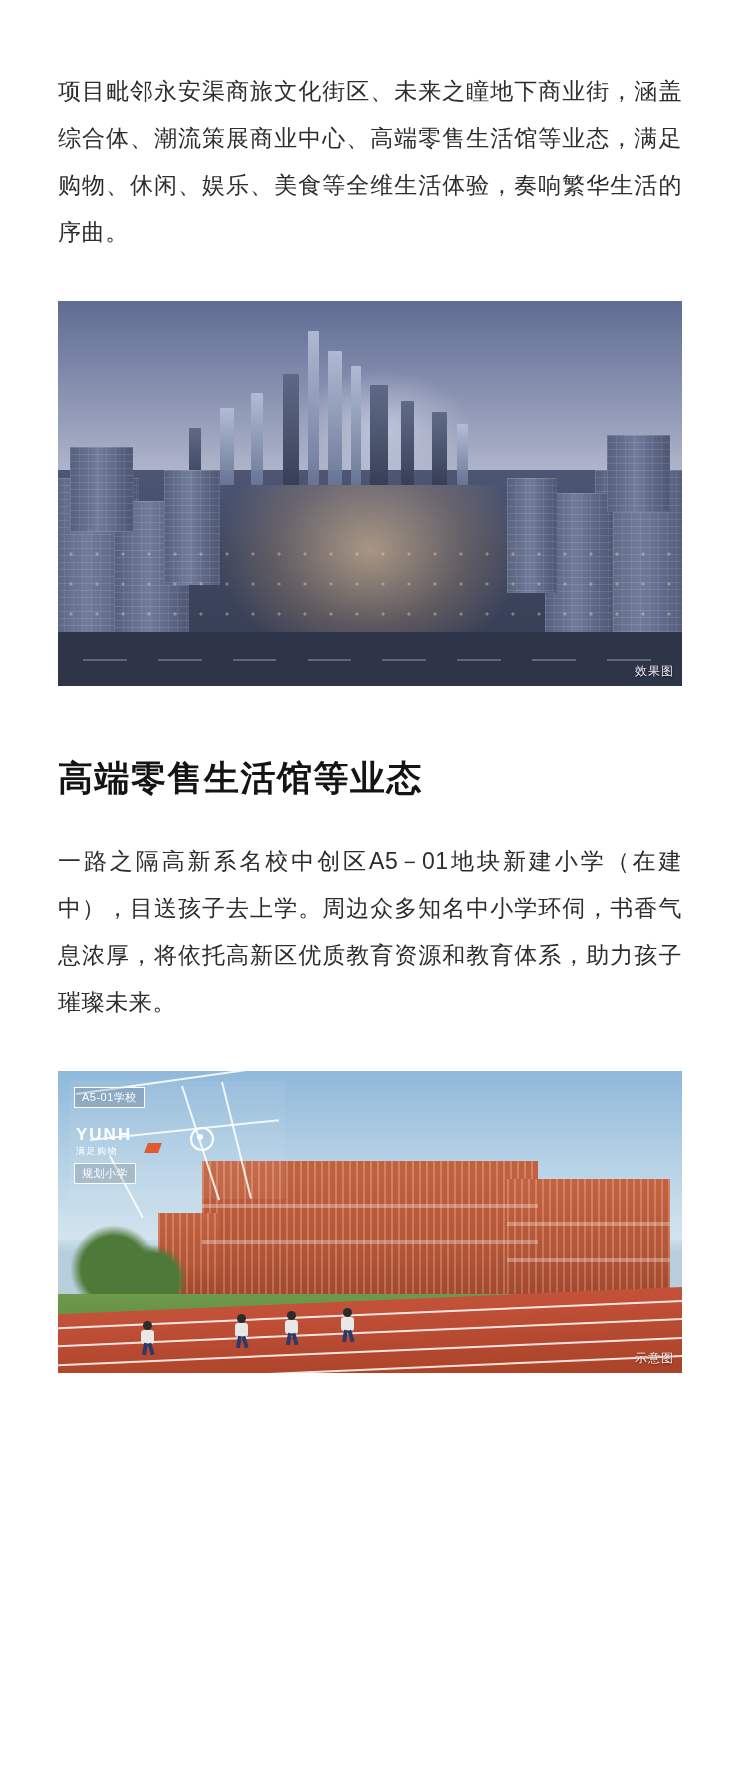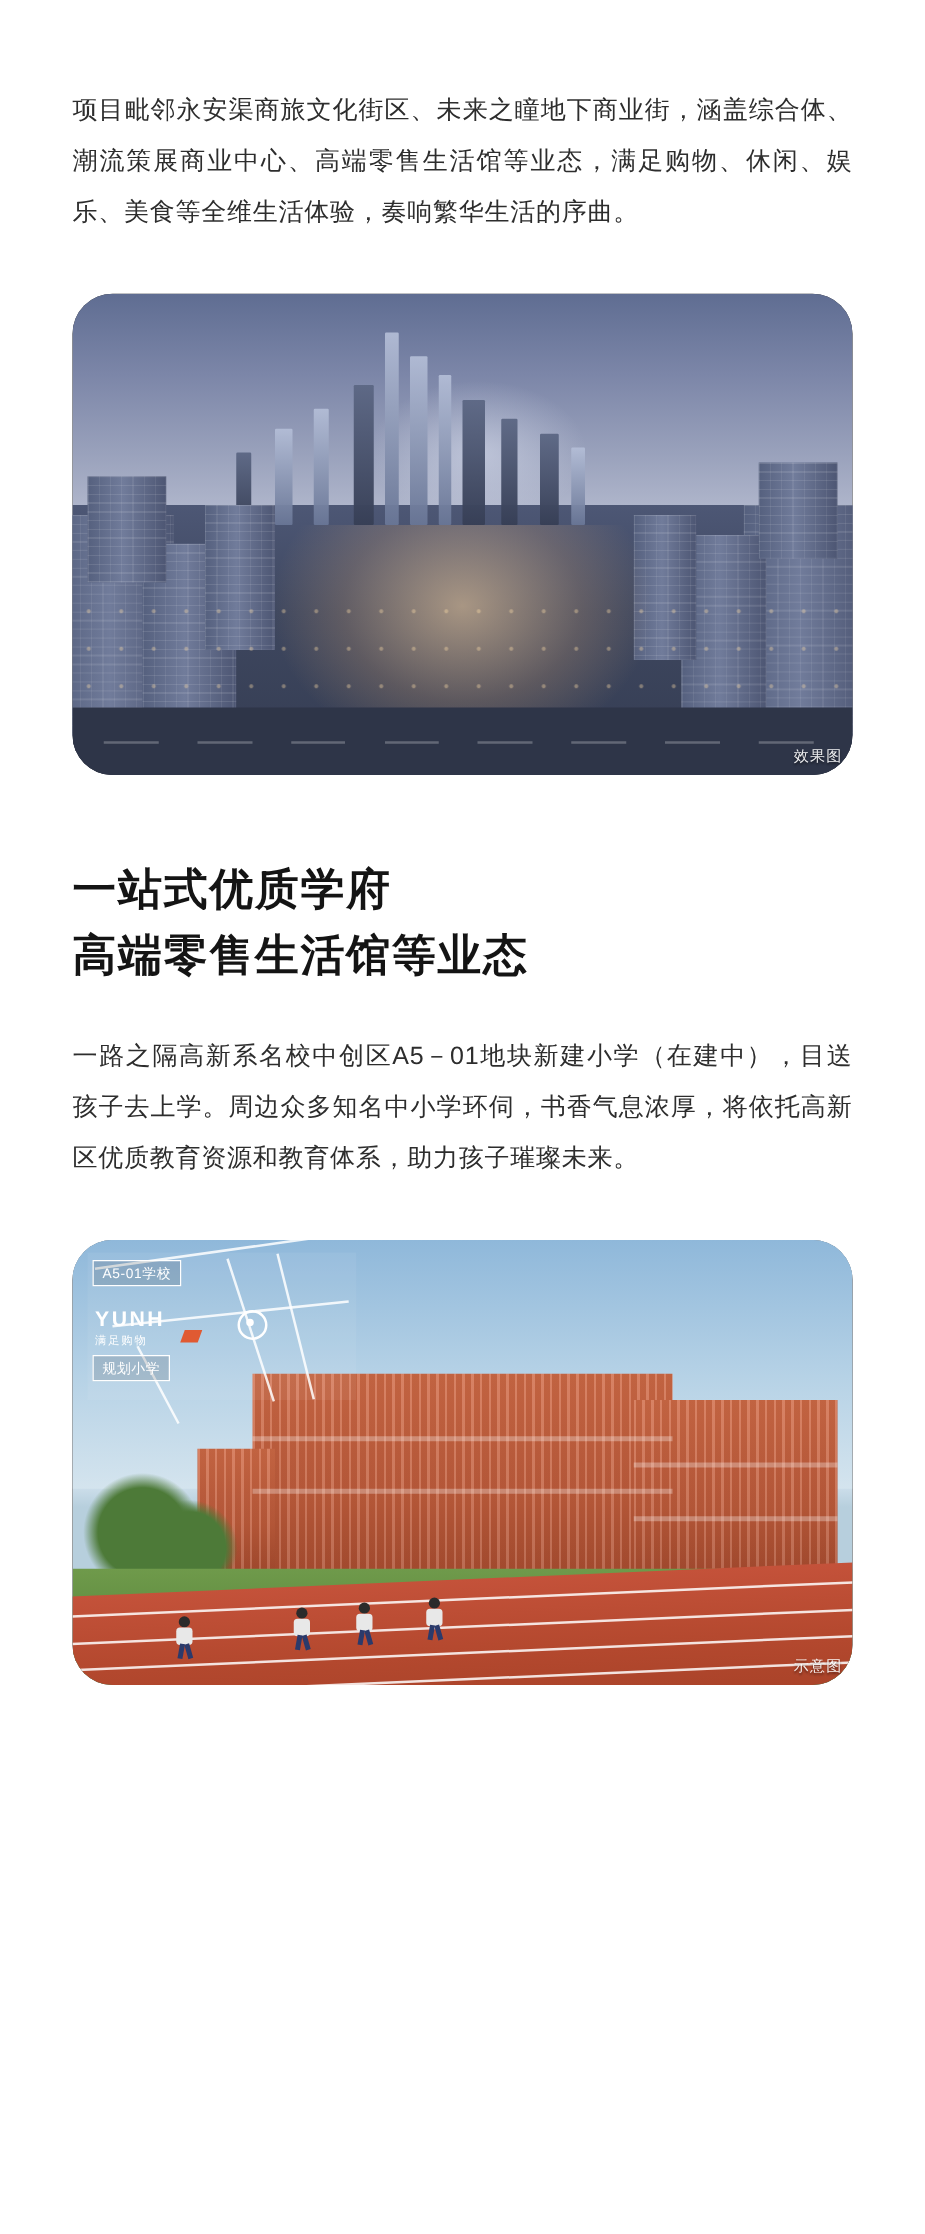--- a/index.html
+++ b/index.html
@@ -28,34 +28,33 @@
   .h1 {
     font-size: 34px;
     font-weight: bold;
     letter-spacing: 1px;
     color: #151515;
     line-height: 1.35;
     margin: 0;
   }
   .spacer-top { height: 34px; }
   .body-text {
-    font-size: 20px;
+    font-size: 23px;
     line-height: 2.05;
     color: #2d2d2d;
     letter-spacing: 0.6px;
     margin: 0;
     text-align: justify;
   }
   .img-wrap {
     position: relative;
     width: 624px;
     margin: 0 auto;
     overflow: hidden;
     background: #222;
-    border-radius: 32px;
   }
   .img-caption {
     position: absolute;
     right: 8px;
     bottom: 6px;
     font-size: 12px;
     color: #ffffff;
     opacity: 0.92;
     letter-spacing: 1px;
     text-shadow: 0 1px 2px rgba(0,0,0,.6);
@@ -117,21 +116,21 @@
   }
   .streetlights {
     position:absolute; left:0; right:0; top:62%; height:34%;
     background-image: radial-gradient(circle, rgba(255,223,170,.75) 0 1.2px, rgba(0,0,0,0) 2px);
     background-size: 26px 30px;
     opacity:.5;
   }
   
   .school {
     width: 624px;
-    height: 356px;
+    height: 302px;
     position: relative;
     overflow: hidden;
     background: linear-gradient(to bottom, #9fc3e0 0%, #bfd8ea 42%, #cfe0ec 55%, #b7cfdd 60%);
   }
   .school-sky {
     position:absolute; left:0; top:0; width:100%; height:56%;
     background: linear-gradient(to bottom, #8fb8da 0%, #b6d2e6 55%, #d4e4ee 100%);
   }
   .school-grass {
     position:absolute; left:0; bottom:0; width:100%; height:26%;
@@ -289,21 +288,20 @@
       <div class="road-line" style="left:64%;top:93%;width:7%;height:2px;"></div>
       <div class="road-line" style="left:76%;top:93%;width:7%;height:2px;"></div>
       <div class="road-line" style="left:88%;top:93%;width:7%;height:2px;"></div>
     </div>
     <div class="img-caption">效果图</div>
   </div>
 
   <div class="gap-b"></div>
 
   <div class="section h1-block">
-    <span class="h1-big line">一站式优质学府</span>
     <span class="h1-big line">高端零售生活馆等业态</span>
   </div>
 
   <div class="gap-c"></div>
 
   <div class="section">
     <p class="body-text">一路之隔高新系名校中创区A5－01地块新建小学（在建中），目送孩子去上学。周边众多知名中小学环伺，书香气息浓厚，将依托高新区优质教育资源和教育体系，助力孩子璀璨未来。</p>
   </div>
 
   <div class="gap-d"></div>

